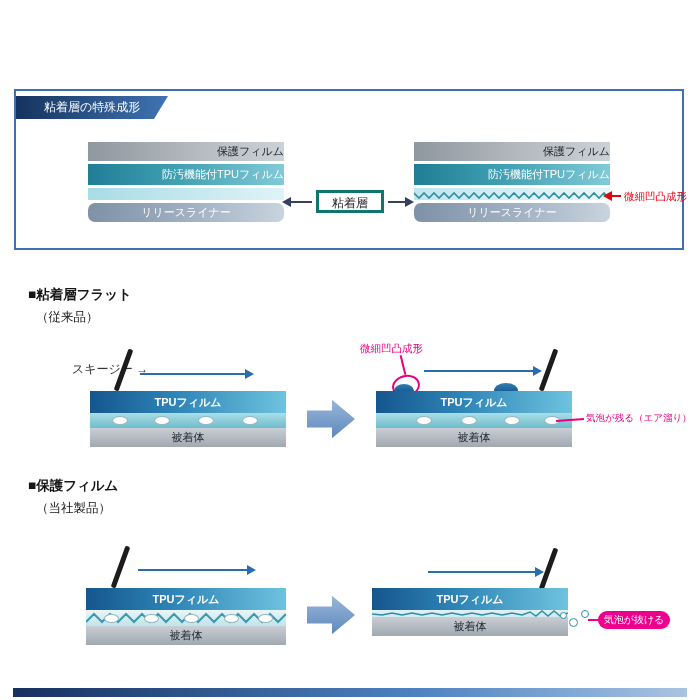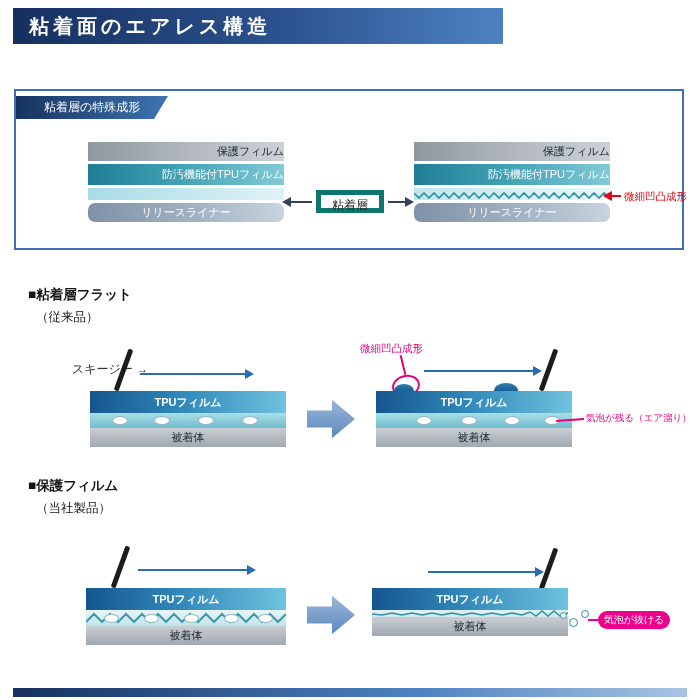--- a/index.html
+++ b/index.html
@@ -73,44 +73,41 @@
   }
   .block-arrow {
     position:absolute; width:48px; height:42px;
     background:linear-gradient(180deg,#9cb8da,#5b87bc);
     clip-path:polygon(0 30%,52% 30%,52% 4%,100% 50%,52% 96%,52% 70%,0 70%);
   }
   .squeegee { position:absolute; width:5px; height:44px; background:#1c1c1c;
               border-radius:2px; transform:rotate(20deg); }
   .adhesive-label-box {
     position:absolute; left:316px; top:190px; width:68px; height:23px;
-    border:5px solid #0f766e; background:#fff; color:#222;
+    border:3px solid #0f766e; background:#fff; color:#222;
     font-size:12px; line-height:21px; text-align:center;
   }
   
   .heading { position:absolute; font-size:13.5px; font-weight:bold; color:#161616; white-space:nowrap; }
   .subheading { position:absolute; font-size:12.5px; color:#161616; white-space:nowrap; }
   .small-label { position:absolute; font-size:12px; color:#333; white-space:nowrap;margin-left:16px; }
   .red-note { position:absolute; font-size:10.5px; color:#e60012; white-space:nowrap; }
   .pink-note { position:absolute; font-size:10.5px; color:#e4007f; white-space:nowrap; }
   .pink-line { position:absolute; background:#e4007f; }
   .pink-ellipse { position:absolute; border:2px solid #e4007f; border-radius:50%; background:transparent; }
   .pink-box {
     position:absolute; background:#ec008c; color:#fff; font-size:10px;
     height:18px; line-height:18px; text-align:center; white-space:nowrap;
   }
 </style>
 </head>
 <body>
 
 <div class="page">
 
-  <div class="title-bar">
-    <span class="title-text">粘着面のエアレス構造</span>
-  </div>
 
   <div class="panel"></div>
   <div class="ribbon">粘着層の特殊成形</div>
 
   <div class="stack" style="left:88px; top:142px; width:196px;">
     <div class="bar protect gap">保護フィルム</div>
     <div class="bar tpu-teal gap">防汚機能付TPUフィルム</div>
     <div class="bar adh-thin gap"></div>
     <div class="bar liner">リリースライナー</div>
   </div>

